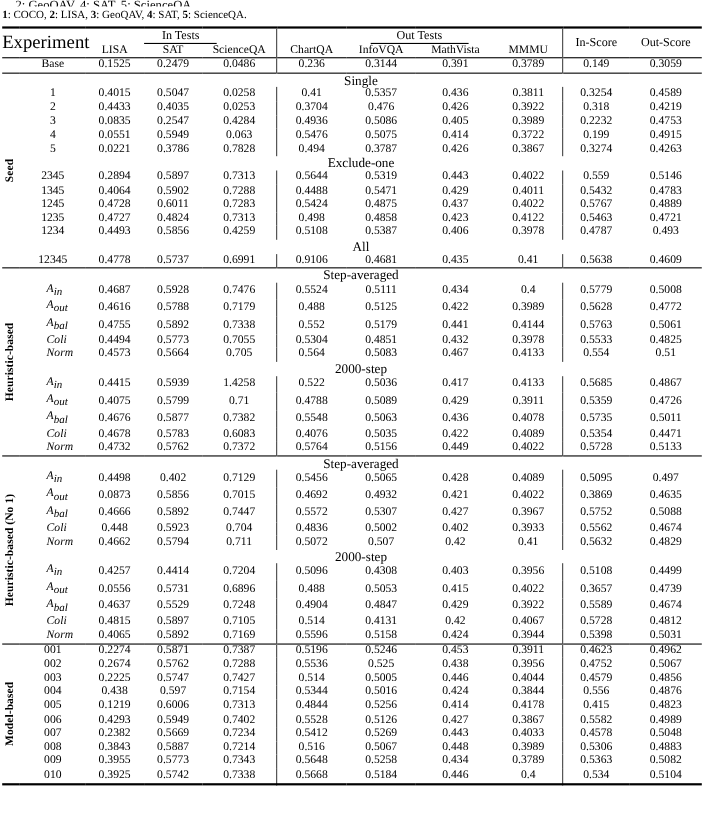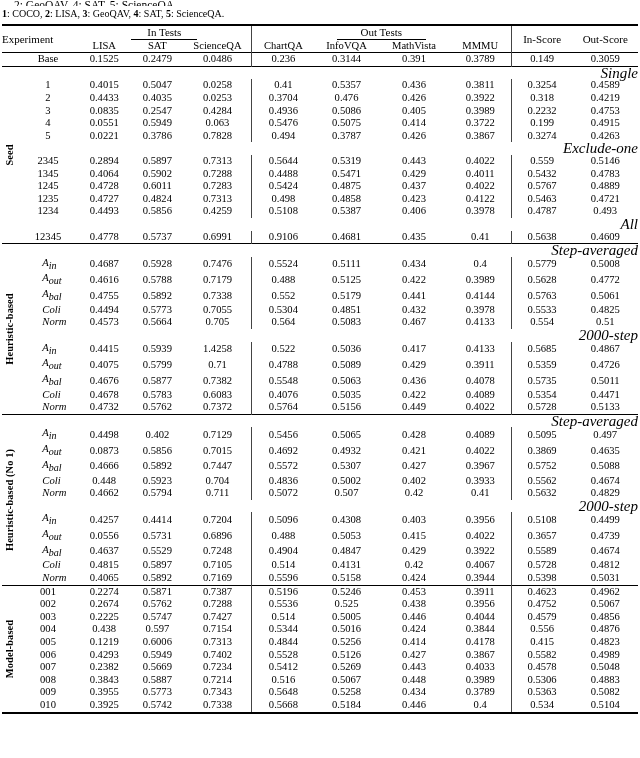--- a/index.html
+++ b/index.html
@@ -41,21 +41,21 @@
   .heavyrule td{border-top:1.9px solid #000;}
   .botrule td{border-top:2.1px solid #000;height:2px;}
 
   
   .vsep{
     border-left:0.9px solid #444;
   }
 
   
   .hdr-exp{
-    font-weight:bold;font-size:11px;
+    text-align:center;font-weight:bold;font-size:17px;
   }
   .grp{
     text-align:center;font-weight:bold;font-size:11px;
   }
   .grp-ul{
     border-bottom:0.8px solid #000;
   }
   .sub{
     text-align:center;font-weight:bold;font-size:10.6px;
   }
@@ -66,21 +66,21 @@
     text-align:center;font-weight:bold;font-size:10.6px;
     padding-left:0;
   }
   .rowlab-plain{
     text-align:center;font-weight:normal;font-size:10.6px;
   }
   .rowlab-it{
     text-align:center;font-style:italic;font-weight:normal;font-size:10.6px;
   }
   .grouplab{
-    font-style:italic;font-size:15px;text-align:right;padding-left:6px;
+    font-size:12px;text-align:center;padding-left:6px;
   }
   .sub-sub{ font-size:10px; vertical-align:sub; font-style:italic;}
 
   
   td.sectlab{
     width:16px;
     position:relative;
     padding:0;
   }
   .rot{

